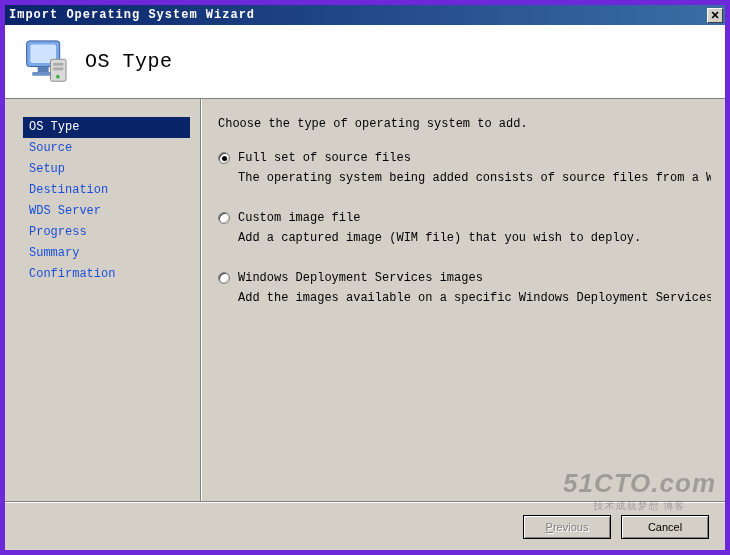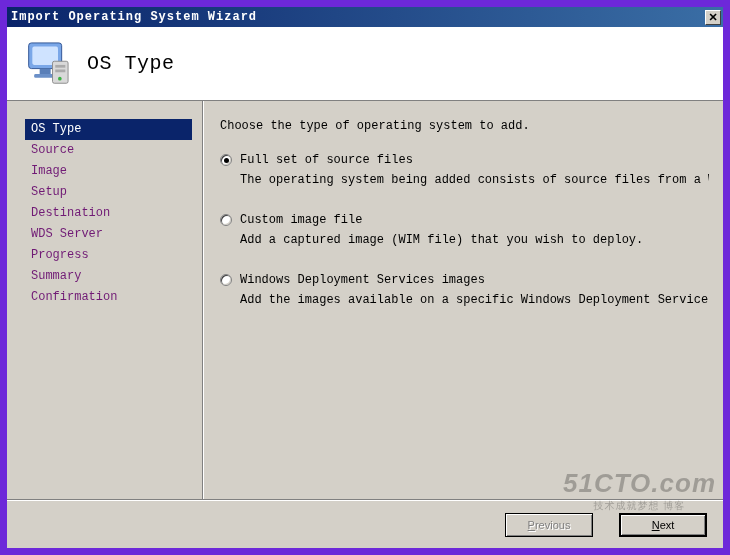--- a/index.html
+++ b/index.html
@@ -6,21 +6,21 @@
   html, body {
     margin: 0; padding: 0;
     width: 730px; height: 555px;
     font-family: "Courier New", monospace;
     font-size: 12px;
     background: #fff;
     overflow: hidden;
   }
   .window {
     width: 730px; height: 555px;
-    border: 7px solid #6d28d9;
+    border: 5px solid #6d28d9;
     display: flex; flex-direction: column;
     background: #d4d0c8;
   }
   .titlebar {
     height: 20px;
     background: linear-gradient(to right, #0a246a, #3a6ea5);
     color: #fff;
     display: flex; align-items: center;
     padding: 0 2px 0 4px;
     font-family: "SimSun", "Courier New", monospace;
@@ -67,21 +67,21 @@
 
   .sidebar {
     width: 195px;
     background: #d4d0c8;
     padding: 18px 10px 10px 18px;
   }
   .side-item {
     padding: 2px 6px;
     margin-bottom: 0;
     line-height: 17px;
-    color: #701a75;
+    color: #1d4ed8;
     cursor: pointer;
     white-space: nowrap;
   }
   .side-item.active {
     background: #0a246a;
     color: #fff;
   }
 
   .vline {
     width: 2px;
@@ -118,21 +118,21 @@
     white-space: nowrap;
     overflow: hidden;
   }
 
   .button-row {
     height: 48px;
     border-top: 1px solid #fff;
     box-shadow: 0 -1px 0 #808080;
     display: flex; align-items: center; justify-content: flex-end;
     padding-right: 16px;
-    gap: 26px;
+    gap: 10px;
     background: #d4d0c8;
   }
   .btn {
     width: 88px; height: 24px;
     background: #d4d0c8;
     border: 1px solid #000;
     box-shadow: inset 1px 1px 0 #fff, inset -1px -1px 0 #808080;
     font-family: Tahoma, sans-serif;
     font-size: 11px;
     text-align: center;
@@ -186,21 +186,20 @@
       <circle cx="38" cy="41" r="2" fill="#3cb043"></circle>
     </svg>
     <h1>OS Type</h1>
   </div>
 
   <div class="body">
 
     <div class="sidebar">
       <div class="side-item active">OS Type</div>
       <div class="side-item">Source</div>
-      <div class="side-item">Image</div>
       <div class="side-item">Setup</div>
       <div class="side-item">Destination</div>
       <div class="side-item">WDS Server</div>
       <div class="side-item">Progress</div>
       <div class="side-item">Summary</div>
       <div class="side-item">Confirmation</div>
     </div>
 
     <div class="vline"></div>
 
@@ -233,23 +232,21 @@
         <div class="opt-desc">Add the images available on a specific Windows Deployment Services server.</div>
       </div>
 
     </div>
   </div>
 
   <div class="button-row">
     <div class="btn disabled">
       <span class="u">P</span><span>revious</span>
     </div>
-    <div class="btn default">
-      <span class="u">N</span><span>ext</span>
-    </div>
+    <div class="btn">Cancel</div>
   </div>
 
   <div class="watermark">
     <div class="big">51CTO.com</div>
     <div class="small">技术成就梦想 博客</div>
   </div>
 
 </div>
 
 </body></html>

